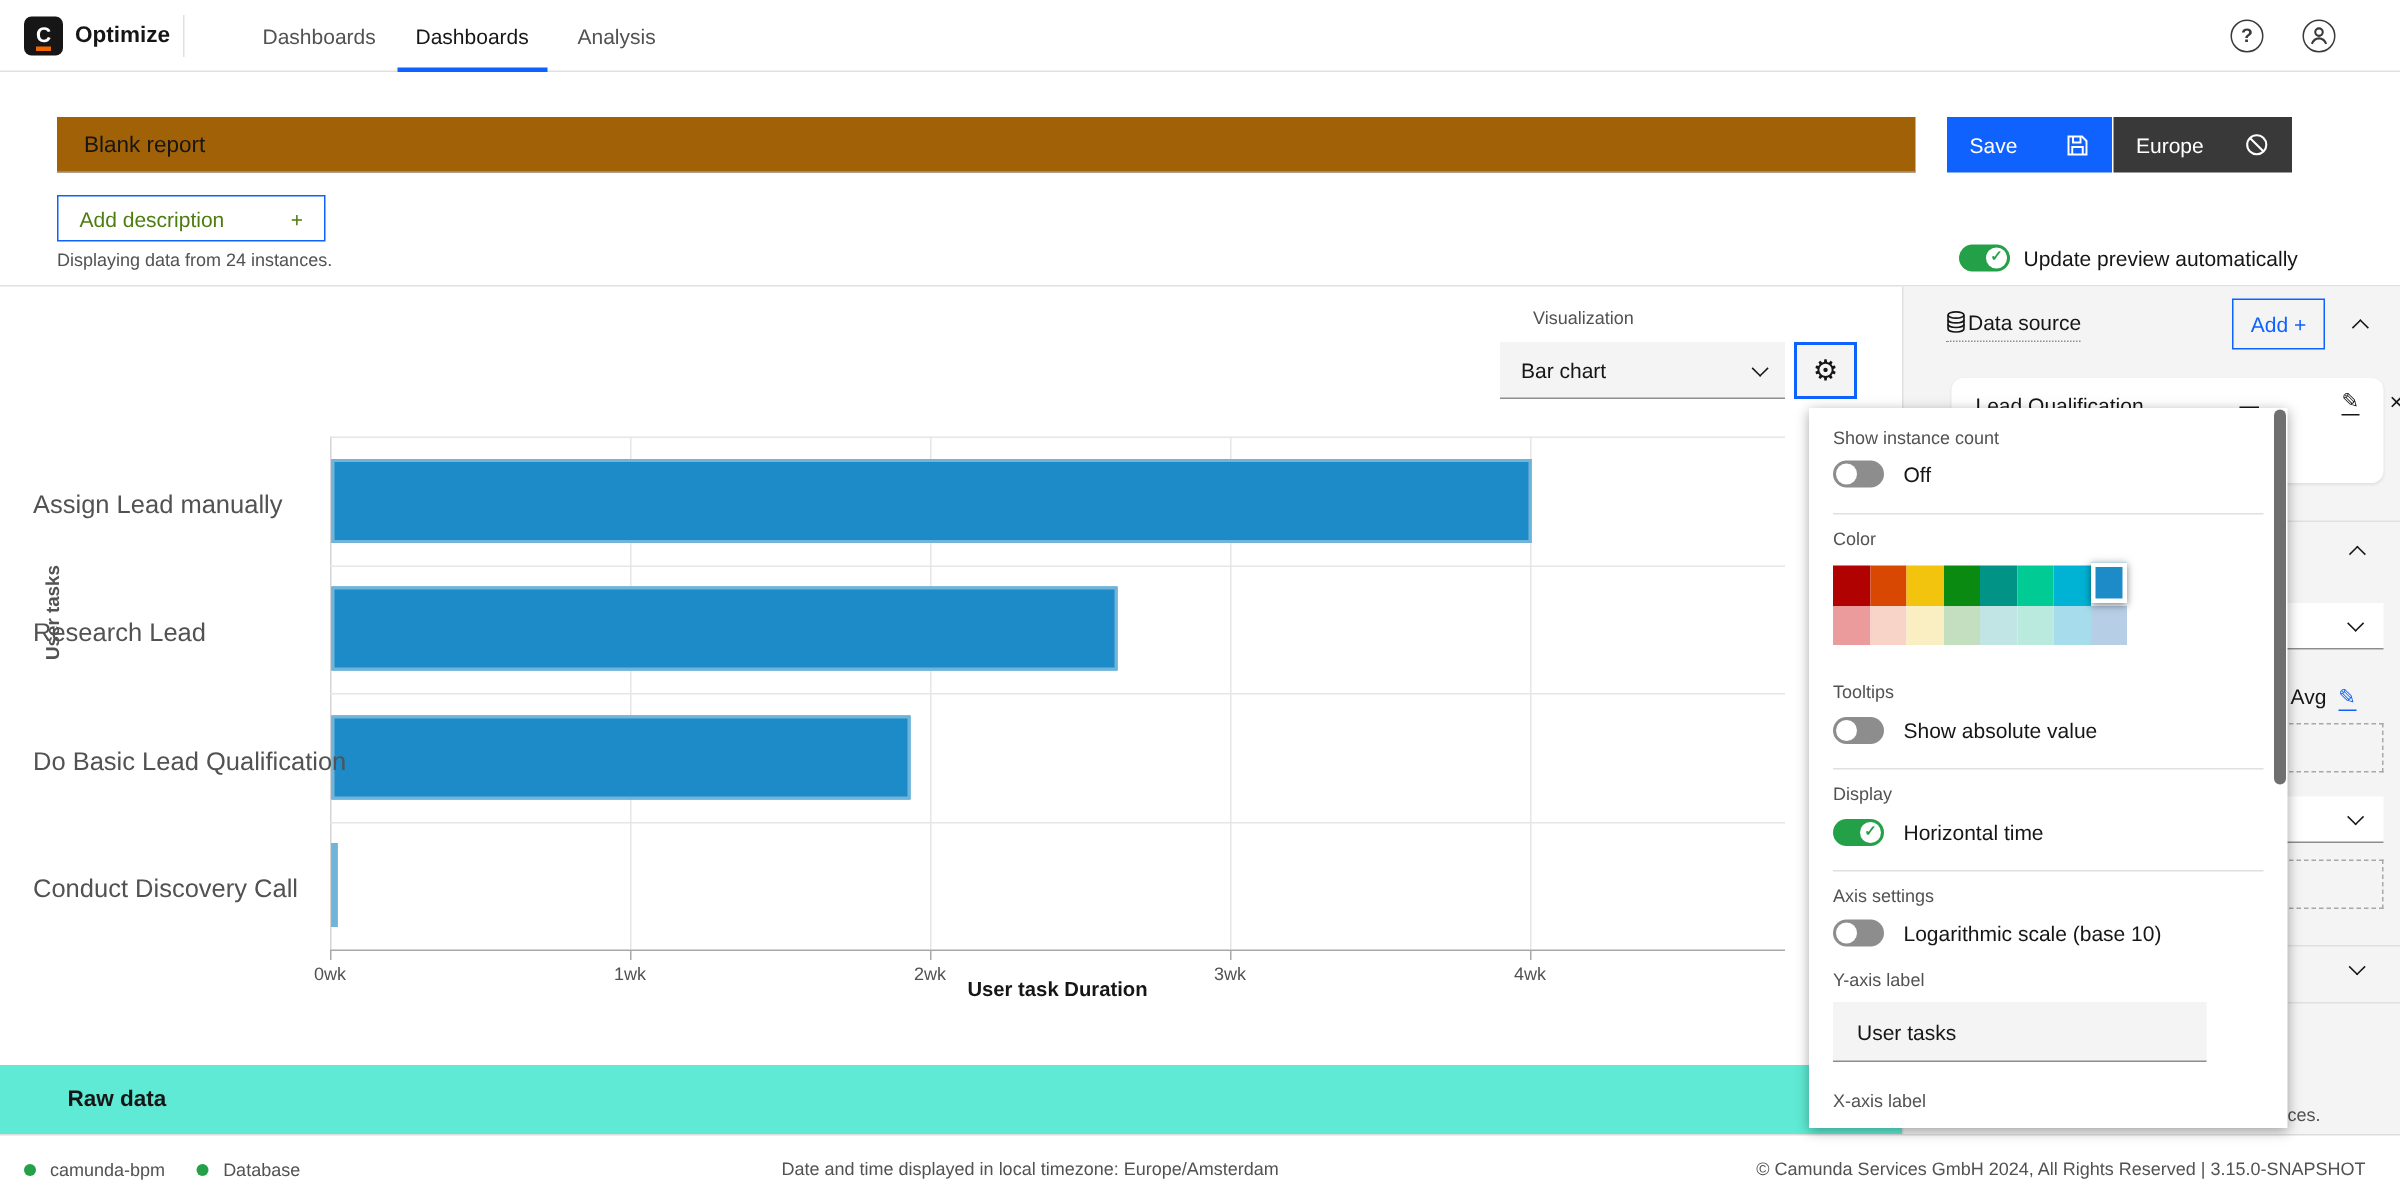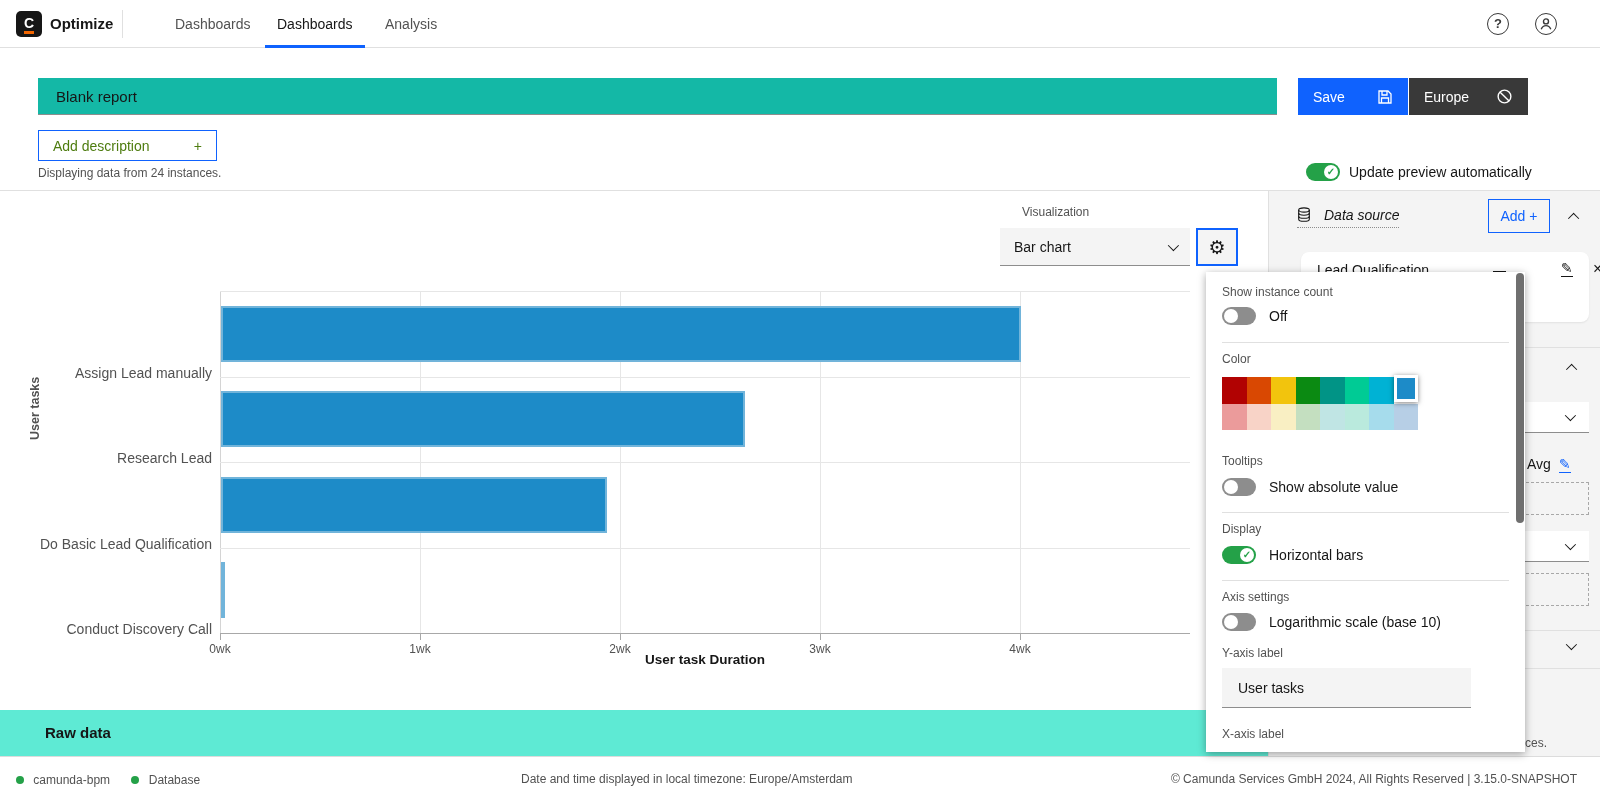--- a/index.html
+++ b/index.html
@@ -22,21 +22,21 @@
          color:#525252; cursor:pointer; }
   .tab.active { color:#161616; }
   .tab.active::after { content:""; position:absolute; left:-12px; right:-12px; bottom:0;
                        height:3px; background:#0f62fe; }
   .hdr-icon { position:absolute; top:13px; width:22px; height:22px; border:1.6px solid #393939;
               border-radius:50%; text-align:center; font-size:13px; line-height:19px;
               color:#393939; font-weight:bold; cursor:pointer; }
 
   
   #title-input { position:absolute; left:38px; top:78px; width:1239px; height:37px;
-                 background:#14b8a6; border:none; border-bottom:1px solid #8d8d8d;
+                 background:#a16207; border:none; border-bottom:1px solid #8d8d8d;
                  font-size:15px; padding:0 18px; color:#161616; font-family:inherit; }
   .btn { position:absolute; top:78px; height:37px; border:none; color:#fff; font-size:14px;
          display:flex; align-items:center; justify-content:space-between;
          padding:0 15px; cursor:pointer; font-family:inherit; }
   #save-btn { left:1298px; width:110px; background:#0f62fe; }
   #cancel-btn { left:1409px; width:119px; background:#393939; }
 
   #add-desc { position:absolute; left:38px; top:130px; width:179px; height:31px;
               border:1px solid #0f62fe; color:#4d7c0f; font-size:14px; background:#fff;
               display:flex; align-items:center; justify-content:space-between;
@@ -74,22 +74,22 @@
 
   
   #plot { position:absolute; left:220px; top:291px; width:970px; height:342px; z-index:1; }
   .grid-v { position:absolute; top:0; width:1px; height:342px; background:#e6e6e6; }
   .grid-h { position:absolute; left:0; width:970px; height:1px; background:#e6e6e6; }
   #axis-x { position:absolute; left:0; top:342px; width:970px; height:1px; background:#a8a8a8; }
   .tick { position:absolute; top:343px; width:1px; height:6px; background:#a8a8a8; }
   .tick-label { position:absolute; top:351px; width:44px; text-align:center;
                 font-size:12px; color:#525252; }
   .bar { position:absolute; background:#1d8bc8; border:2px solid #71b4da; height:56px; }
-  .cat-label { position:absolute; right:978px; width:190px; text-align:right;
-               font-size:14px; color:#525252; white-space:nowrap;margin-top:38px; }
+  .cat-label { position:absolute; right:978px; width:190px; 
+               font-size:17px; color:#525252; white-space:nowrap; }
   #x-title { position:absolute; left:220px; top:652px; width:970px; text-align:center;
              font-size:13.5px; font-weight:bold; color:#161616; }
   #y-title { position:absolute; left:28px; top:440px; font-size:12.5px; font-weight:bold;
              color:#525252; transform:rotate(-90deg); transform-origin:left top; }
 
   
   #raw-band { position:absolute; left:0; top:710px; width:1600px; height:46px;
               background:#5eead4; z-index:2; }
   #raw-band span { position:absolute; left:45px; top:14px; font-size:15px; font-weight:bold; }
   #footer { position:absolute; left:0; top:756px; width:1600px; height:44px; background:#fff;
@@ -97,22 +97,22 @@
   .dot { display:inline-block; width:8px; height:8px; border-radius:50%; background:#24a148;
          margin-right:6px; vertical-align:middle; }
   #foot-left { position:absolute; left:16px; top:15px; }
   #foot-left span.lbl { margin-right:18px; vertical-align:middle; }
   #foot-center { position:absolute; left:521px; top:15px; }
   #foot-right { position:absolute; right:23px; top:15px; }
 
   
   #sidebar { position:absolute; left:1268px; top:191px; width:332px; height:565px;
              background:#f4f4f4; border-left:1px solid #e0e0e0; z-index:3; }
-  #ds-header { position:absolute; left:28px; top:16px; display:flex; align-items:center; gap:13px;
-               border-bottom:1px dotted #8d8d8d; padding-bottom:4px; font-size:14px;font-style:italic; }
+  #ds-header { position:absolute; left:28px; top:16px; display:flex; align-items:center; gap:1px;
+               border-bottom:1px dotted #8d8d8d; padding-bottom:4px; font-size:14px; }
   #ds-add { position:absolute; left:219px; top:8px; width:62px; height:34px; border:1px solid #0f62fe;
             color:#0f62fe; background:transparent; font-size:14px; cursor:pointer; font-family:inherit; }
   #ds-collapse { position:absolute; left:302px; top:22px; cursor:pointer; }
   #ds-card { position:absolute; left:32px; top:61px; width:288px; height:70px; background:#fff;
              border-radius:8px; box-shadow:0 1px 2px rgba(0,0,0,.08); }
   #ds-card .card-title { position:absolute; left:16px; top:10px; font-size:14px; color:#161616; }
   #ds-card .mini { position:absolute; top:19px; width:13px; height:2px; background:#161616; cursor:pointer; }
   #ds-card .edit { position:absolute; top:9px; font-size:14px; color:#161616; cursor:pointer;
                    border-bottom:1.5px solid #161616; line-height:15px;
                    font-family:"DejaVu Sans",sans-serif; }
@@ -338,21 +338,21 @@
       </span>
     <span>Show absolute value</span>
   </div>
   <div class="pdiv" style="top:240px"></div>
 
   <div class="sec-label" style="top:250px">Display</div>
   <div class="toggle-row" style="top:274px">
     <span class="toggle on">
         <span class="knob">✓</span>
       </span>
-    <span>Horizontal bars</span>
+    <span>Horizontal time</span>
   </div>
   <div class="pdiv" style="top:308px"></div>
 
   <div class="sec-label" style="top:318px">Axis settings</div>
   <div class="toggle-row" style="top:341px">
     <span class="toggle off">
         <span class="knob"></span>
       </span>
     <span>Logarithmic scale (base 10)</span>
   </div>

